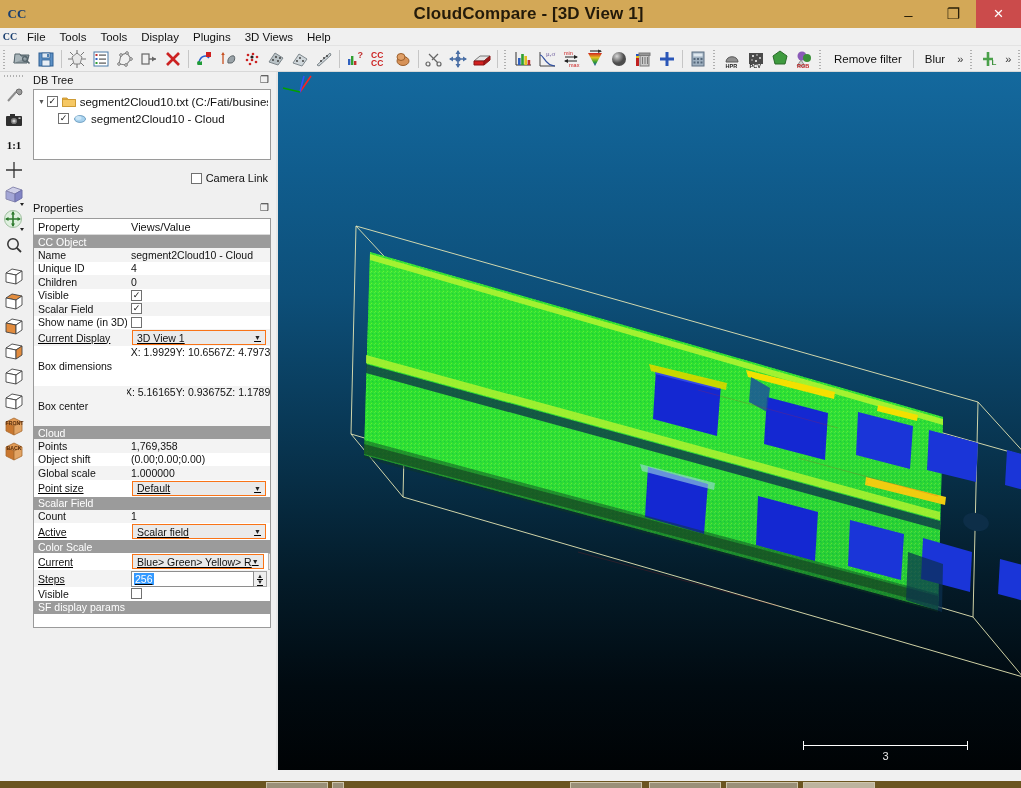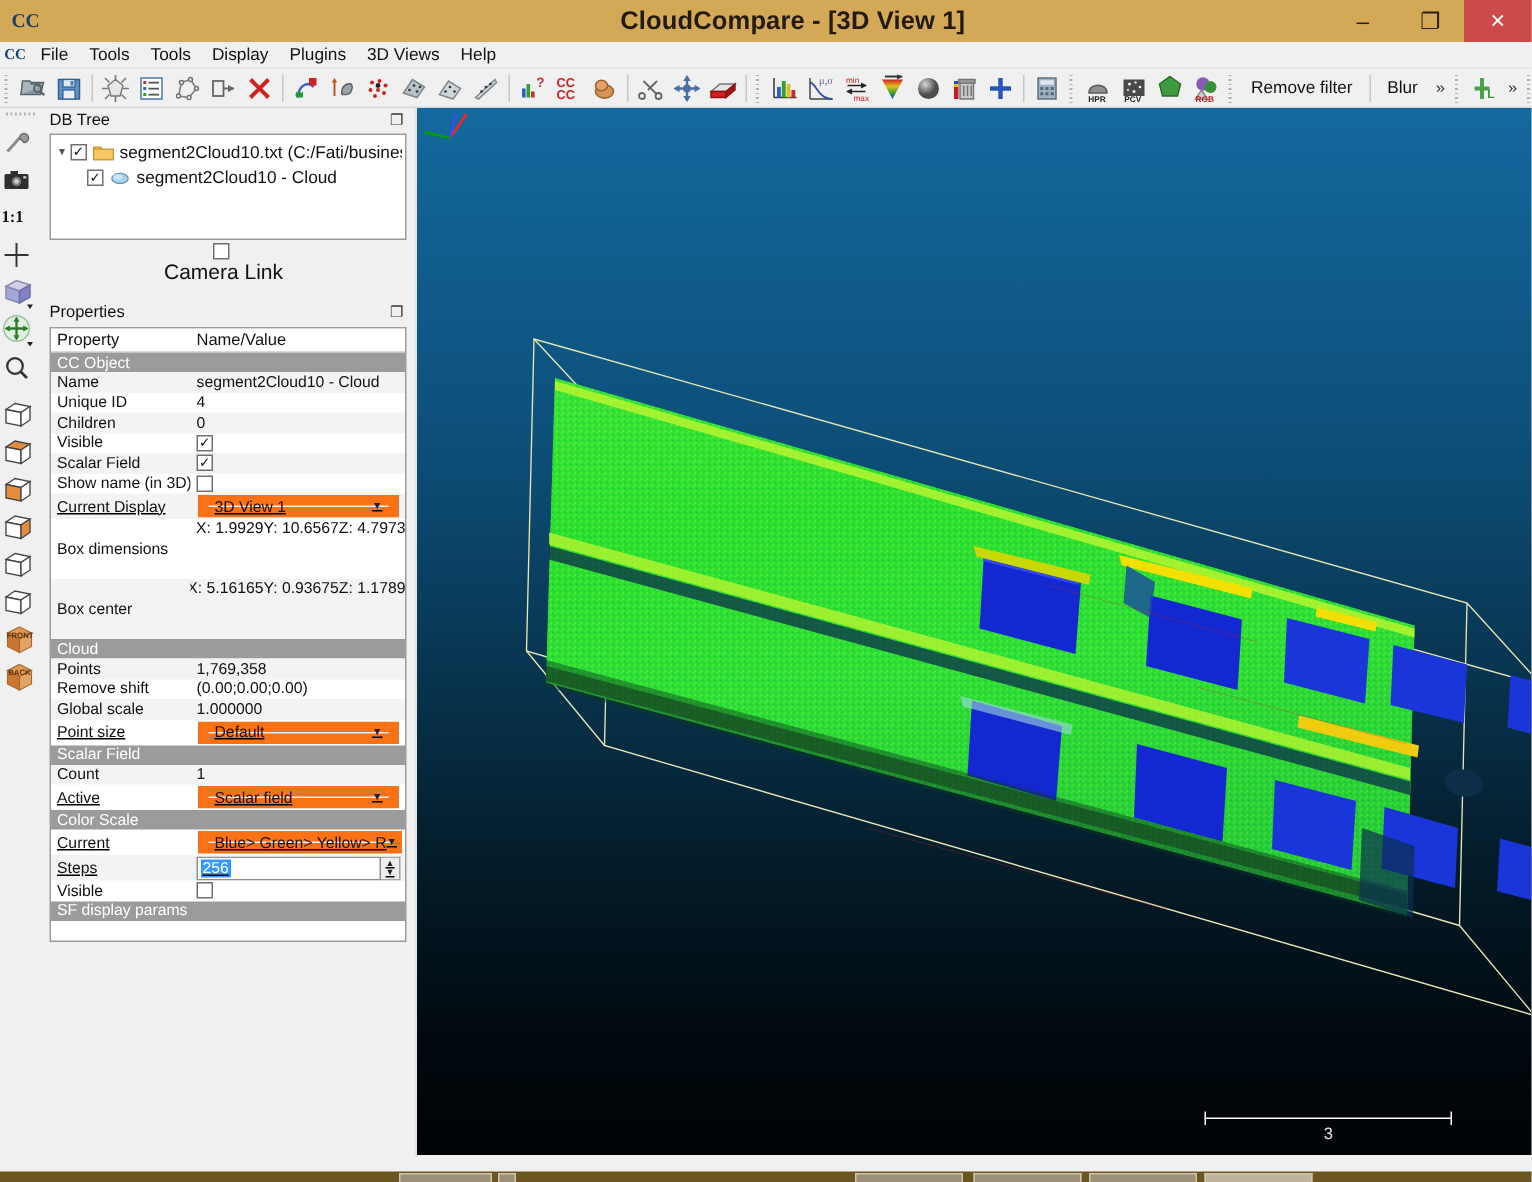--- a/index.html
+++ b/index.html
@@ -84,21 +84,21 @@
     background: #f0f0f0;
   }
   #lefttools .tb-vgrip {
     height: 7px; width: 20px; margin: 1px auto 3px auto;
     background-image: repeating-linear-gradient(to right,#b0b0b0 0 1px, transparent 1px 3px);
     background-size: 3px 2px; background-repeat: repeat-x;
     background-position: 0 2px;
   }
   .lt-btn {
     width: 26px; height: 24px; margin: 1px 1px;
-    display:flex; align-items:center; justify-content:flex-start;
+    display:flex; align-items:center; justify-content:center;
     position: relative;
   }
   .lt-gap { height: 6px; }
 
   
   .dock {
     position: absolute; background: #f0f0f0;
   }
   .dock-title {
     height: 15px; font-size: 11px; color: #111; padding-left: 3px;
@@ -121,21 +121,21 @@
   }
   .cbox {
     width: 11px; height: 11px; border: 1px solid #707070; background: #fff;
     display: inline-flex; align-items: center; justify-content: center;
     font-size: 9px; color: #111; line-height: 1; margin-right: 4px; flex:0 0 auto;
   }
   .tree-ico { width: 15px; margin-right: 3px; display:flex; align-items:center; flex:0 0 auto;}
   .tree-label { white-space: nowrap; overflow: hidden; }
   #camera-link-row {
     display: flex; align-items: center; justify-content: flex-end;
-    margin: 2px 6px 0 0; font-size: 14px; color: #111; flex-direction: column;
+    margin: 12px 6px 0 0; font-size: 11px; color: #111;
   }
 
   
   #props { left: 30px; top: 200px; width: 244px; height: 570px; }
   #props-table {
     margin: 3px; border: 1px solid #9a9a9a; background: #fff;
     width: 238px; height: 410px; overflow: hidden;
   }
   .prow { display: flex; height: 13.5px; align-items: stretch; font-size: 10.5px; }
   .prow.hdr { height: 16px; background: #fff; border-bottom: 1px solid #d9d9d9; }
@@ -157,21 +157,21 @@
   .prow.tall { height: 40px; }
   .prow.tall .pk { align-items: center; }
   .mline { line-height: 13px; font-size: 10.5px;}
   .pcheck {
     width: 11px; height: 11px; border: 1px solid #707070; background: #fff;
     display: inline-flex; align-items: center; justify-content: center;
     font-size: 9px; color: #111; line-height: 1;
   }
   .pcombo {
     margin: 0 1px; height: 15px; width: 100%; background: #eaeaea;
-    border: 7px solid #f97316; display: flex; align-items: center;
+    border: 1px solid #f97316; display: flex; align-items: center;
     padding-left: 4px; font-size: 10.5px; position: relative;
   }
   .pcombo .arr {
     margin-left: auto; margin-right: 4px; font-size: 7px; color: #222;
   }
   .prow.combo { height: 17px; align-items: center; text-decoration: underline;}
   .prow.combo .pv { padding-right: 3px;}
 
   
   .cs-combo { flex: 1; }
@@ -743,21 +743,21 @@
 <div class="dock" id="props">
   <div class="dock-title">
     <span>Properties</span>
     <span class="undock">❐</span>
   </div>
 
   <div id="props-table">
 
     <div class="prow hdr">
       <div class="pk">Property</div>
-      <div class="pv">Name/Value</div>
+      <div class="pv">Views/Value</div>
     </div>
 
     <div class="prow section">CC Object</div>
     <div class="prow alt">
       <div class="pk">Name</div>
       <div class="pv">segment2Cloud10 - Cloud</div>
     </div>
     <div class="prow">
       <div class="pk">Unique ID</div>
       <div class="pv">4</div>
@@ -809,21 +809,21 @@
         <div class="mline">Z: 1.17895</div>
       </div>
     </div>
 
     <div class="prow section">Cloud</div>
     <div class="prow alt">
       <div class="pk">Points</div>
       <div class="pv">1,769,358</div>
     </div>
     <div class="prow">
-      <div class="pk">Remove shift</div>
+      <div class="pk">Object shift</div>
       <div class="pv">(0.00;0.00;0.00)</div>
     </div>
     <div class="prow alt">
       <div class="pk">Global scale</div>
       <div class="pv">1.000000</div>
     </div>
     <div class="prow combo">
       <div class="pk">Point size</div>
       <div class="pv">
         <div class="pcombo">

